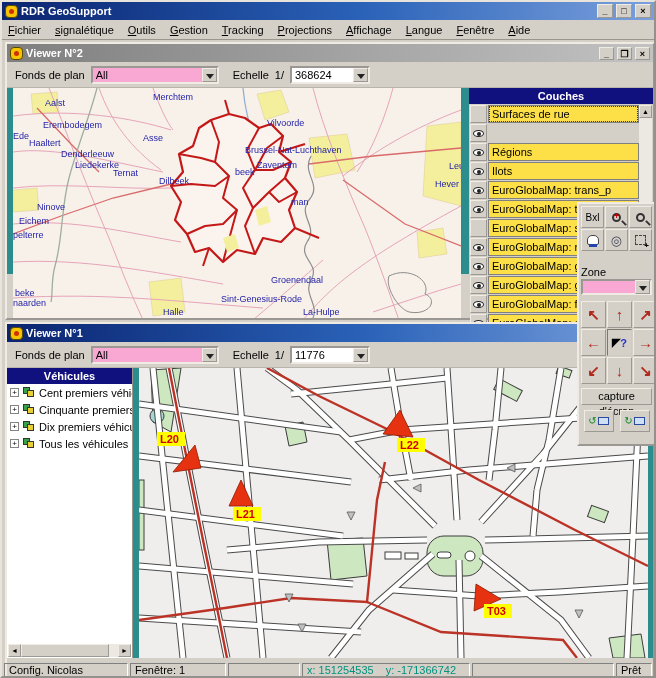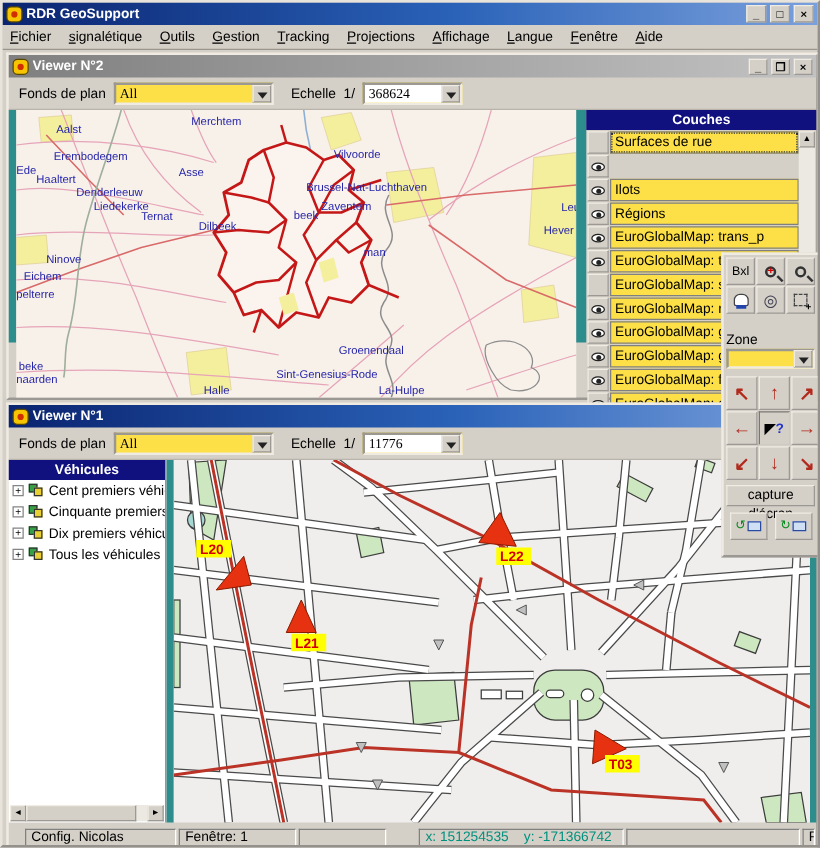--- a/index.html
+++ b/index.html
@@ -15,21 +15,21 @@
   .app-logo::after { content:""; position:absolute; left:3px; top:3px; width:5px; height:5px; background:#d03000; border-radius:50%; }
   .win-btn { width:16px; height:14px; background:#d4d0c8; border:1px outset #f0ece4; font-size:9px; line-height:12px;
              text-align:center; color:#000; font-weight:bold; flex:0 0 auto; display:inline-block; }
   .win-btn.sm { width:15px; height:13px; }
   .menubar { height:20px; display:flex; align-items:center; padding-left:6px; gap:14px; background:#d4d0c8;
              border-bottom:1px solid #9a968e; }
   .menu-item { display:inline-block; color:#000; cursor:default; }
   .menu-item::first-letter { text-decoration:underline; }
   .subwin { position:absolute; left:3px; width:650px; background:#d4d0c8; border:2px outset #efebe2; }
   .v-toolbar { height:26px; display:flex; align-items:center; gap:6px; padding:0 8px; border-bottom:1px solid #b8b4ac; }
-  .combo { background:#fde047; border:2px inset #efebe2; height:18px; display:flex; align-items:center;font-family:Liberation Serif, serif; }
+  .combo { background:#f9a8d4; border:2px inset #efebe2; height:18px; display:flex; align-items:center; }
   .combo .cval { flex:1; padding:0 3px; white-space:nowrap; overflow:hidden; }
   .drop-btn { width:15px; height:14px; background:#d4d0c8; border:1px outset #f0ece4; position:relative; flex:0 0 auto;}
   .drop-btn::after { content:""; position:absolute; left:3px; top:5px; border:4px solid transparent; border-top:5px solid #222; }
   .combo input { border:none; outline:none; width:100%; height:100%; font:inherit; padding:0 3px; }
   .teal-strip { background:#2d8c8c; }
   
   .panel-header { background:#10107e; color:#fff; font-weight:bold; text-align:center; height:16px; line-height:16px; }
   .layer-row { display:flex; height:19px; align-items:stretch; gap:1px; padding-top:1px; }
   .layer-icon { width:17px; background:#d4d0c8; border:1px outset #f0ece4; display:flex; align-items:center; justify-content:center; }
   .eye { width:11px; height:7px; border:1px solid #222; border-radius:50%; background:#fff; position:relative; }
@@ -68,21 +68,21 @@
   .tree-item { display:flex; align-items:center; gap:4px; height:17px; padding-left:3px; white-space:nowrap; overflow:hidden;}
   .plusbox { width:9px; height:9px; border:1px solid #848484; background:#fff; font-size:8px; line-height:7px; text-align:center; flex:0 0 auto;}
   .cubes { width:12px; height:11px; position:relative; flex:0 0 auto; }
   .cubes i { position:absolute; width:7px; height:7px; border:1px solid #333; }
   .cubes .c1 { left:0; top:0; background:#35a045; }
   .cubes .c2 { left:4px; top:3px; background:#e7cf34; }
   .hscroll { position:absolute; left:1px; right:1px; bottom:1px; height:13px; display:flex; background:#ece9e2; }
   .sb-btn { width:13px; height:13px; background:#d4d0c8; border:1px outset #f0ece4; font-size:7px; line-height:11px; text-align:center; flex:0 0 auto;}
   .sb-thumb { width:88px; height:13px; background:#d4d0c8; border:1px outset #f0ece4; }
   
-  #statusbar { position:absolute; left:16px; right:0; top:660px; height:16px; display:flex; gap:2px; padding:1px 2px 0 2px; }
+  #statusbar { position:absolute; left:0; right:0; top:660px; height:16px; display:flex; gap:2px; padding:1px 2px 0 2px; }
   .status-cell { border:1px solid; border-color:#808080 #fff #fff #808080; padding:0 4px; line-height:13px; white-space:nowrap; overflow:hidden;}
   .coords { color:#00917e; }
   svg text { font-family:"Liberation Sans",sans-serif; }
 </style>
 </head>
 <body>
 
 <div class="titlebar active">
   <span class="app-logo"></span>
   <span class="t-label">RDR GeoSupport</span>
@@ -225,27 +225,27 @@
           </div>
         <div class="layer-row">
           <span class="layer-icon">
               <span class="eye"></span>
             </span>
           </div>
         <div class="layer-row">
           <span class="layer-icon">
               <span class="eye"></span>
             </span>
+          <span class="layer-name">Régions</span>
+          </div>
+        <div class="layer-row">
+          <span class="layer-icon">
+              <span class="eye"></span>
+            </span>
           <span class="layer-name">Ilots</span>
-          </div>
-        <div class="layer-row">
-          <span class="layer-icon">
-              <span class="eye"></span>
-            </span>
-          <span class="layer-name">Régions</span>
           </div>
         <div class="layer-row">
           <span class="layer-icon">
               <span class="eye"></span>
             </span>
           <span class="layer-name">EuroGlobalMap: trans_p</span>
           </div>
         <div class="layer-row">
           <span class="layer-icon">
               <span class="eye"></span>
@@ -518,19 +518,19 @@
         <span class="rot">↻</span>
         <span class="page-ico"></span>
       </div>
   </div>
 </div>
 
 <div id="statusbar">
   <div class="status-cell" style="width:124px;">Config. Nicolas</div>
   <div class="status-cell" style="width:96px;">Fenêtre: 1</div>
   <div class="status-cell" style="width:72px;"></div>
-  <div class="status-cell coords" style="width:168px; display:flex; gap:12px;margin-left:24px;">
+  <div class="status-cell coords" style="width:168px; display:flex; gap:12px;">
     <span>x: 151254535</span>
     <span>y: -171366742</span>
   </div>
   <div class="status-cell" style="width:142px;"></div>
   <div class="status-cell" style="flex:1;">Prêt</div>
 </div>
 
 </body></html>

